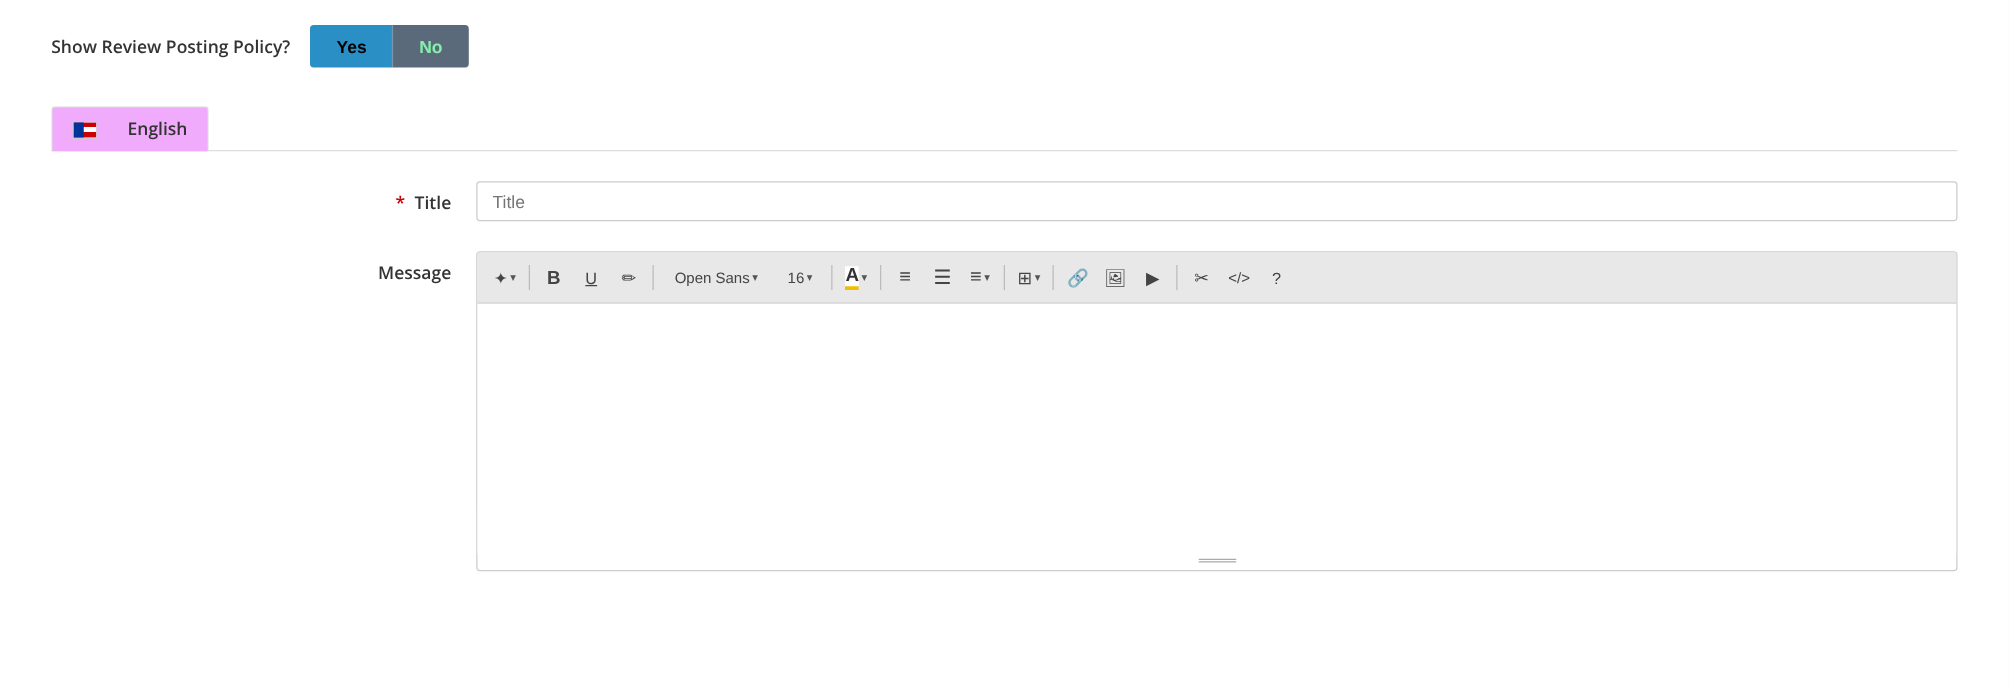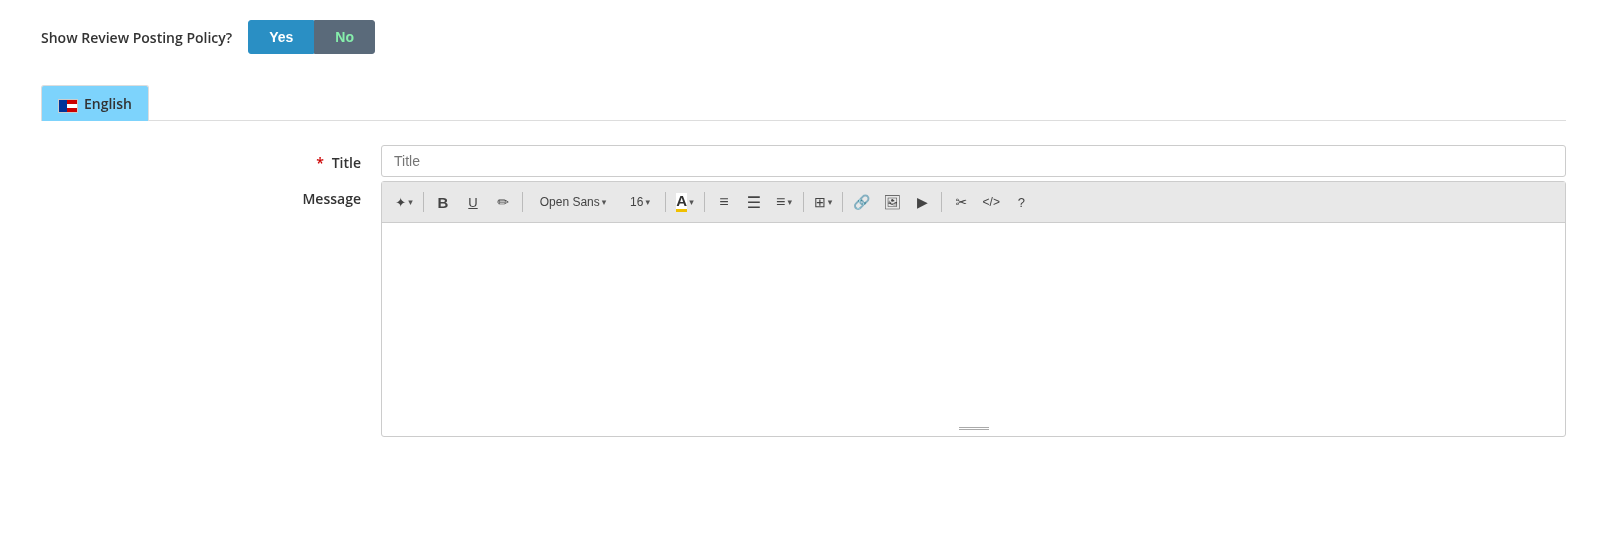--- a/index.html
+++ b/index.html
@@ -32,21 +32,21 @@
     .btn-toggle {
       padding: 8px 20px;
       font-size: 14px;
       font-weight: 600;
       cursor: pointer;
       border: 1px solid #2a8fc4;
       outline: none;
     }
     .btn-toggle.active {
       background: #2a8fc4;
-      color: #ffffff;
+      color: #000000;
       border-color: #2a8fc4;
       text-align: center;
     }
     .btn-toggle.inactive {
       background: #5a6a7a;
       color: #86efac;
       border-color: #5a6a7a;
     }
     .btn-toggle:first-child {
       border-radius: 3px 0 0 3px;
@@ -56,26 +56,26 @@
     }
 
     
     .lang-tabs {
       display: flex;
       border-bottom: 1px solid #ddd;
       margin-bottom: 24px;
     }
     .lang-tab {
       display: flex;
-      align-items: flex-end;
-      gap: 6px;
+      align-items: center;
+      gap: 24px;
       padding: 8px 16px;
       border: 1px solid #ddd;
       border-bottom: none;
-      background: #7dd3fc;
+      background: #f0abfc;
       cursor: pointer;
       font-size: 14px;
       font-weight: 600;
       border-radius: 3px 3px 0 0;
       position: relative;
       top: 1px;
     }
     .flag-icon {
       width: 20px;
       height: 14px;
@@ -95,21 +95,21 @@
       background: #003399;
     }
 
     
     .form-section {
       padding: 0 0 0 0;
     }
     .form-row {
       display: flex;
       align-items: flex-start;
-      margin-bottom: 4px;
+      margin-bottom: 24px;
       justify-content: center;
     }
     .form-label {
       min-width: 340px;
       text-align: right;
       padding-right: 20px;
       padding-top: 8px;
       font-weight: 600;
       font-size: 14px;
       color: #333;

